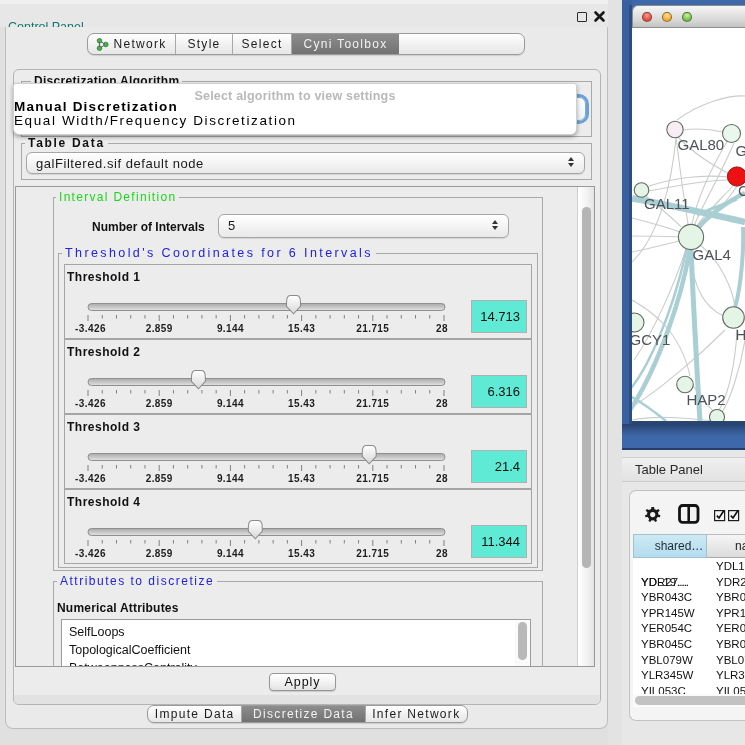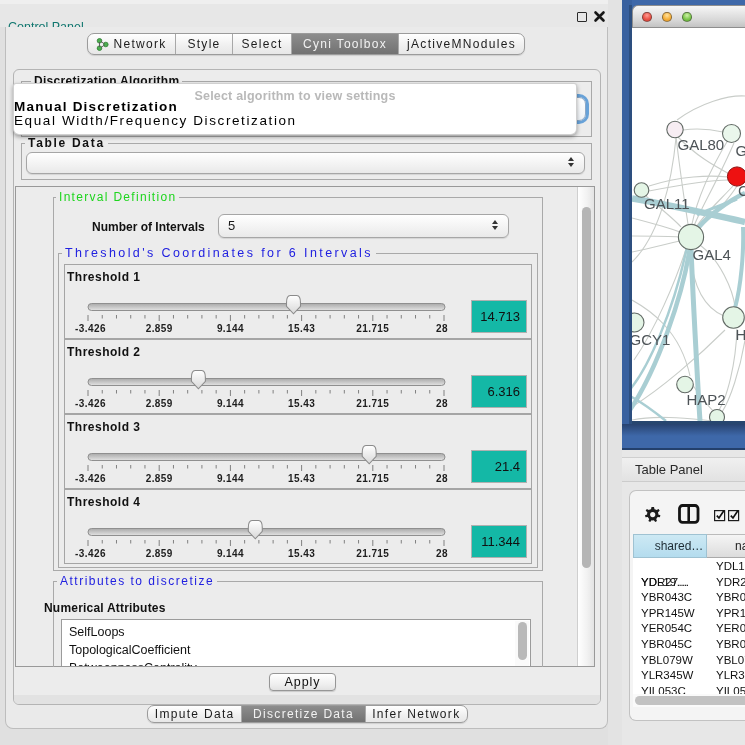--- a/index.html
+++ b/index.html
@@ -8,51 +8,51 @@
 .gblab{position:absolute;background:#ececec;padding:0 3px;font-size:11.5px;line-height:11px;}
 .combo{position:absolute;background:linear-gradient(#ffffff,#f3f3f3 55%,#e9e9e9);border:1px solid #a6a6a6;border-radius:6px;box-shadow:0 1px 1px rgba(0,0,0,.10);font-size:13px;letter-spacing:.55px;color:#1a1a1a;}
 .ctext{position:absolute;left:9px;top:0;}
 .spin{position:absolute;width:8px;}
 .tri-u{width:0;height:0;border-left:3.2px solid transparent;border-right:3.2px solid transparent;border-bottom:4.2px solid #333;margin-bottom:2.2px;}
 .tri-d{width:0;height:0;border-left:3.2px solid transparent;border-right:3.2px solid transparent;border-top:4.2px solid #333;}
 .seg{position:absolute;display:flex;border:1px solid #9b9b9b;border-radius:7px;background:linear-gradient(#ffffff,#efefef 60%,#e7e7e7);box-shadow:0 1px 1px rgba(0,0,0,.12);overflow:hidden;}
 .seg>div{display:flex;align-items:center;justify-content:center;font-size:12px;letter-spacing:1.3px;color:#1c1c1c;border-right:1px solid #a8a8a8;}
 .seg>div:last-child{border-right:none;}
 .seg>div.sel{background:linear-gradient(#8d8d8d,#727272);color:#f2f2f2;}
-.tfield{position:absolute;background:#14b8a6;border:1px solid #b0b0b0;font-size:13px;color:#111;text-align:right;padding-right:6px;}
+.tfield{position:absolute;background:#5eead4;border:1px solid #b0b0b0;font-size:13px;color:#111;text-align:right;padding-right:6px;}
 .bt{position:absolute;font-weight:bold;font-size:11.5px;color:#111;}
 </style></head><body>
 <div class="abs" style="left:0;top:0;width:622px;height:27px;background:#e7e7e7;"></div>
 <div class="abs" style="left:0;top:0;width:622px;height:4px;background:#efefef;"></div>
 <div class="abs" style="left:8px;top:20px;font-size:12.5px;color:#0f766e;">Control Panel</div>
 <div class="abs" style="left:577px;top:12px;width:10px;height:10px;border:1.5px solid #2b2b2b;border-radius:1px;"></div>
 <svg class="abs" style="left:593px;top:10px;" width="13" height="13">
     <path d="M2.5 2.5 L10.5 10.5 M10.5 2.5 L2.5 10.5" stroke="#181818" stroke-width="2.6" stroke-linecap="round"></path>
   </svg>
 <div class="abs" style="left:5px;top:27px;width:603px;height:702px;background:#eaeaea;border:1px solid #bdbdbd;border-top:none;border-radius:0 0 8px 8px;"></div>
 <div class="seg" style="left:87px;top:33px;width:438px;height:22px;">
     <div style="width:88px;"><svg width="13" height="13" style="margin-right:4px;">
         <circle cx="3.5" cy="2.8" r="2.3" fill="#4caf50" stroke="#2e7d32" stroke-width=".8"></circle>
         <circle cx="3.5" cy="10.2" r="2.3" fill="#4caf50" stroke="#2e7d32" stroke-width=".8"></circle>
         <circle cx="9.8" cy="6.5" r="2.3" fill="#4caf50" stroke="#2e7d32" stroke-width=".8"></circle>
         <path d="M3.5 4 L3.5 9 M5 3.5 L8.5 6 M5 9.5 L8.5 7" stroke="#555" stroke-width=".9"></path>
       </svg>Network</div>
     <div style="width:57px;">Style</div>
     <div style="width:59px;">Select</div>
     <div class="sel" style="width:107px;">Cyni Toolbox</div>
-    <div style="width:125px;">jActiveMNodules</div>
   </div>
 <div class="abs" style="left:13px;top:69px;width:588px;height:636px;background:#ececec;border:1px solid #b4b4b4;border-radius:6px;"></div>
 <div class="abs" style="left:14px;top:695px;width:586px;height:9px;background:#e2e2e2;border-radius:0 0 5px 5px;"></div>
 <div class="gb" style="left:21px;top:81px;width:571px;height:56px;"></div>
 <div class="gblab bt" style="left:31px;top:76px;font-size:12px;letter-spacing:.3px;">Discretization Algorithm</div>
 <div class="abs" style="left:26px;top:97px;width:560px;height:24px;border-radius:7px;box-shadow:0 0 0 3px #68a2d8;background:linear-gradient(#ffffff,#eef2f6);border:1px solid #8aa8c8;"></div>
 <div class="gb" style="left:21px;top:143px;width:571px;height:37px;"></div>
 <div class="gblab bt" style="left:25px;top:138px;font-size:12px;letter-spacing:1.7px;">Table Data</div>
 <div class="combo" style="left:26px;top:152px;width:559px;height:22px;">
+    <div class="ctext" style="line-height:21px;">galFiltered.sif default node</div>
     <div class="spin" style="right:8px;top:4px;">
       <div class="tri-u"></div>
       <div class="tri-d"></div>
     </div>
   </div>
 <div class="abs" style="left:15px;top:186px;width:580px;height:481px;background:#ececec;border:1px solid #999;"></div>
 <div class="abs" style="left:577px;top:187px;width:17px;height:479px;background:linear-gradient(90deg,#ffffff,#f2f2f2 55%,#e4e4e4);border-left:1px solid #cfcfcf;"></div>
 <div class="abs" style="left:582px;top:207px;width:9px;height:361px;background:#b5b5b5;border-radius:4.5px;"></div>
 <div class="gb" style="left:53px;top:197px;width:490px;height:374px;"></div>
 <div class="gblab" style="left:56px;top:192px;color:#1dd51d;font-size:12px;letter-spacing:1.3px;">Interval Definition</div>
@@ -157,21 +157,21 @@
     <text x="95.2" y="42.5" font-size="10" font-weight="bold" letter-spacing="0.4" fill="#1d1d1d" text-anchor="middle" font-family="Liberation Sans, sans-serif">2.859</text>
     <text x="166.4" y="42.5" font-size="10" font-weight="bold" letter-spacing="0.4" fill="#1d1d1d" text-anchor="middle" font-family="Liberation Sans, sans-serif">9.144</text>
     <text x="237.6" y="42.5" font-size="10" font-weight="bold" letter-spacing="0.4" fill="#1d1d1d" text-anchor="middle" font-family="Liberation Sans, sans-serif">15.43</text>
     <text x="308.8" y="42.5" font-size="10" font-weight="bold" letter-spacing="0.4" fill="#1d1d1d" text-anchor="middle" font-family="Liberation Sans, sans-serif">21.715</text>
     <text x="378.0" y="42.5" font-size="10" font-weight="bold" letter-spacing="0.4" fill="#1d1d1d" text-anchor="middle" font-family="Liberation Sans, sans-serif">28</text>
     <path d="M184.3 13.9 Q184.3 6.5 188.0 6.5 H194.6 Q198.3 6.5 198.3 13.9 V17.3 L191.3 24.8 L184.3 17.3 Z" fill="url(#th4)" stroke="#8b8b8b" stroke-width="1.1"></path>
   </svg>
 <div class="tfield" style="left:471px;top:525px;width:56px;height:33px;line-height:31px;">11.344</div>
 <div class="gb" style="left:53px;top:581px;width:490px;height:86px;border-bottom:none;"></div>
 <div class="gblab" style="left:57px;top:576px;color:#2121e0;font-size:12px;letter-spacing:1.5px;">Attributes to discretize</div>
-<div class="bt abs" style="left:44px;top:601px;font-size:12px;letter-spacing:.2px;">Numerical Attributes</div>
+<div class="bt abs" style="left:57px;top:601px;font-size:12px;letter-spacing:.2px;">Numerical Attributes</div>
 <div class="abs" style="left:61px;top:619px;width:470px;height:47px;background:#fff;border:1px solid #9b9b9b;border-bottom:none;overflow:hidden;">
     <div style="font-size:12.5px;color:#111;padding-left:7px;line-height:18px;padding-top:3px;">SelfLoops<br>TopologicalCoefficient<br>BetweennessCentrality</div>
     <div style="position:absolute;right:1px;top:1px;width:14px;height:46px;background:#fafafa;"></div>
     <div style="position:absolute;right:3px;top:2px;width:9px;height:38px;background:#b9b9b9;border-radius:4.5px;"></div>
   </div>
 <div class="abs" style="left:16px;top:668px;width:578px;height:27px;background:#ececec;"></div>
 <div class="abs" style="left:269px;top:673px;width:67px;height:18px;background:linear-gradient(#ffffff,#ededed 70%,#e2e2e2);border:1px solid #969696;border-radius:4px;font-size:12.5px;color:#111;text-align:center;line-height:16px;box-shadow:0 1px 1px rgba(0,0,0,.15);letter-spacing:.9px;">Apply</div>
 <div class="seg" style="left:147px;top:705px;width:321px;height:18px;border-radius:7px;">
     <div style="width:95px;">Impute Data</div>
     <div class="sel" style="width:124px;">Discretize Data</div>

